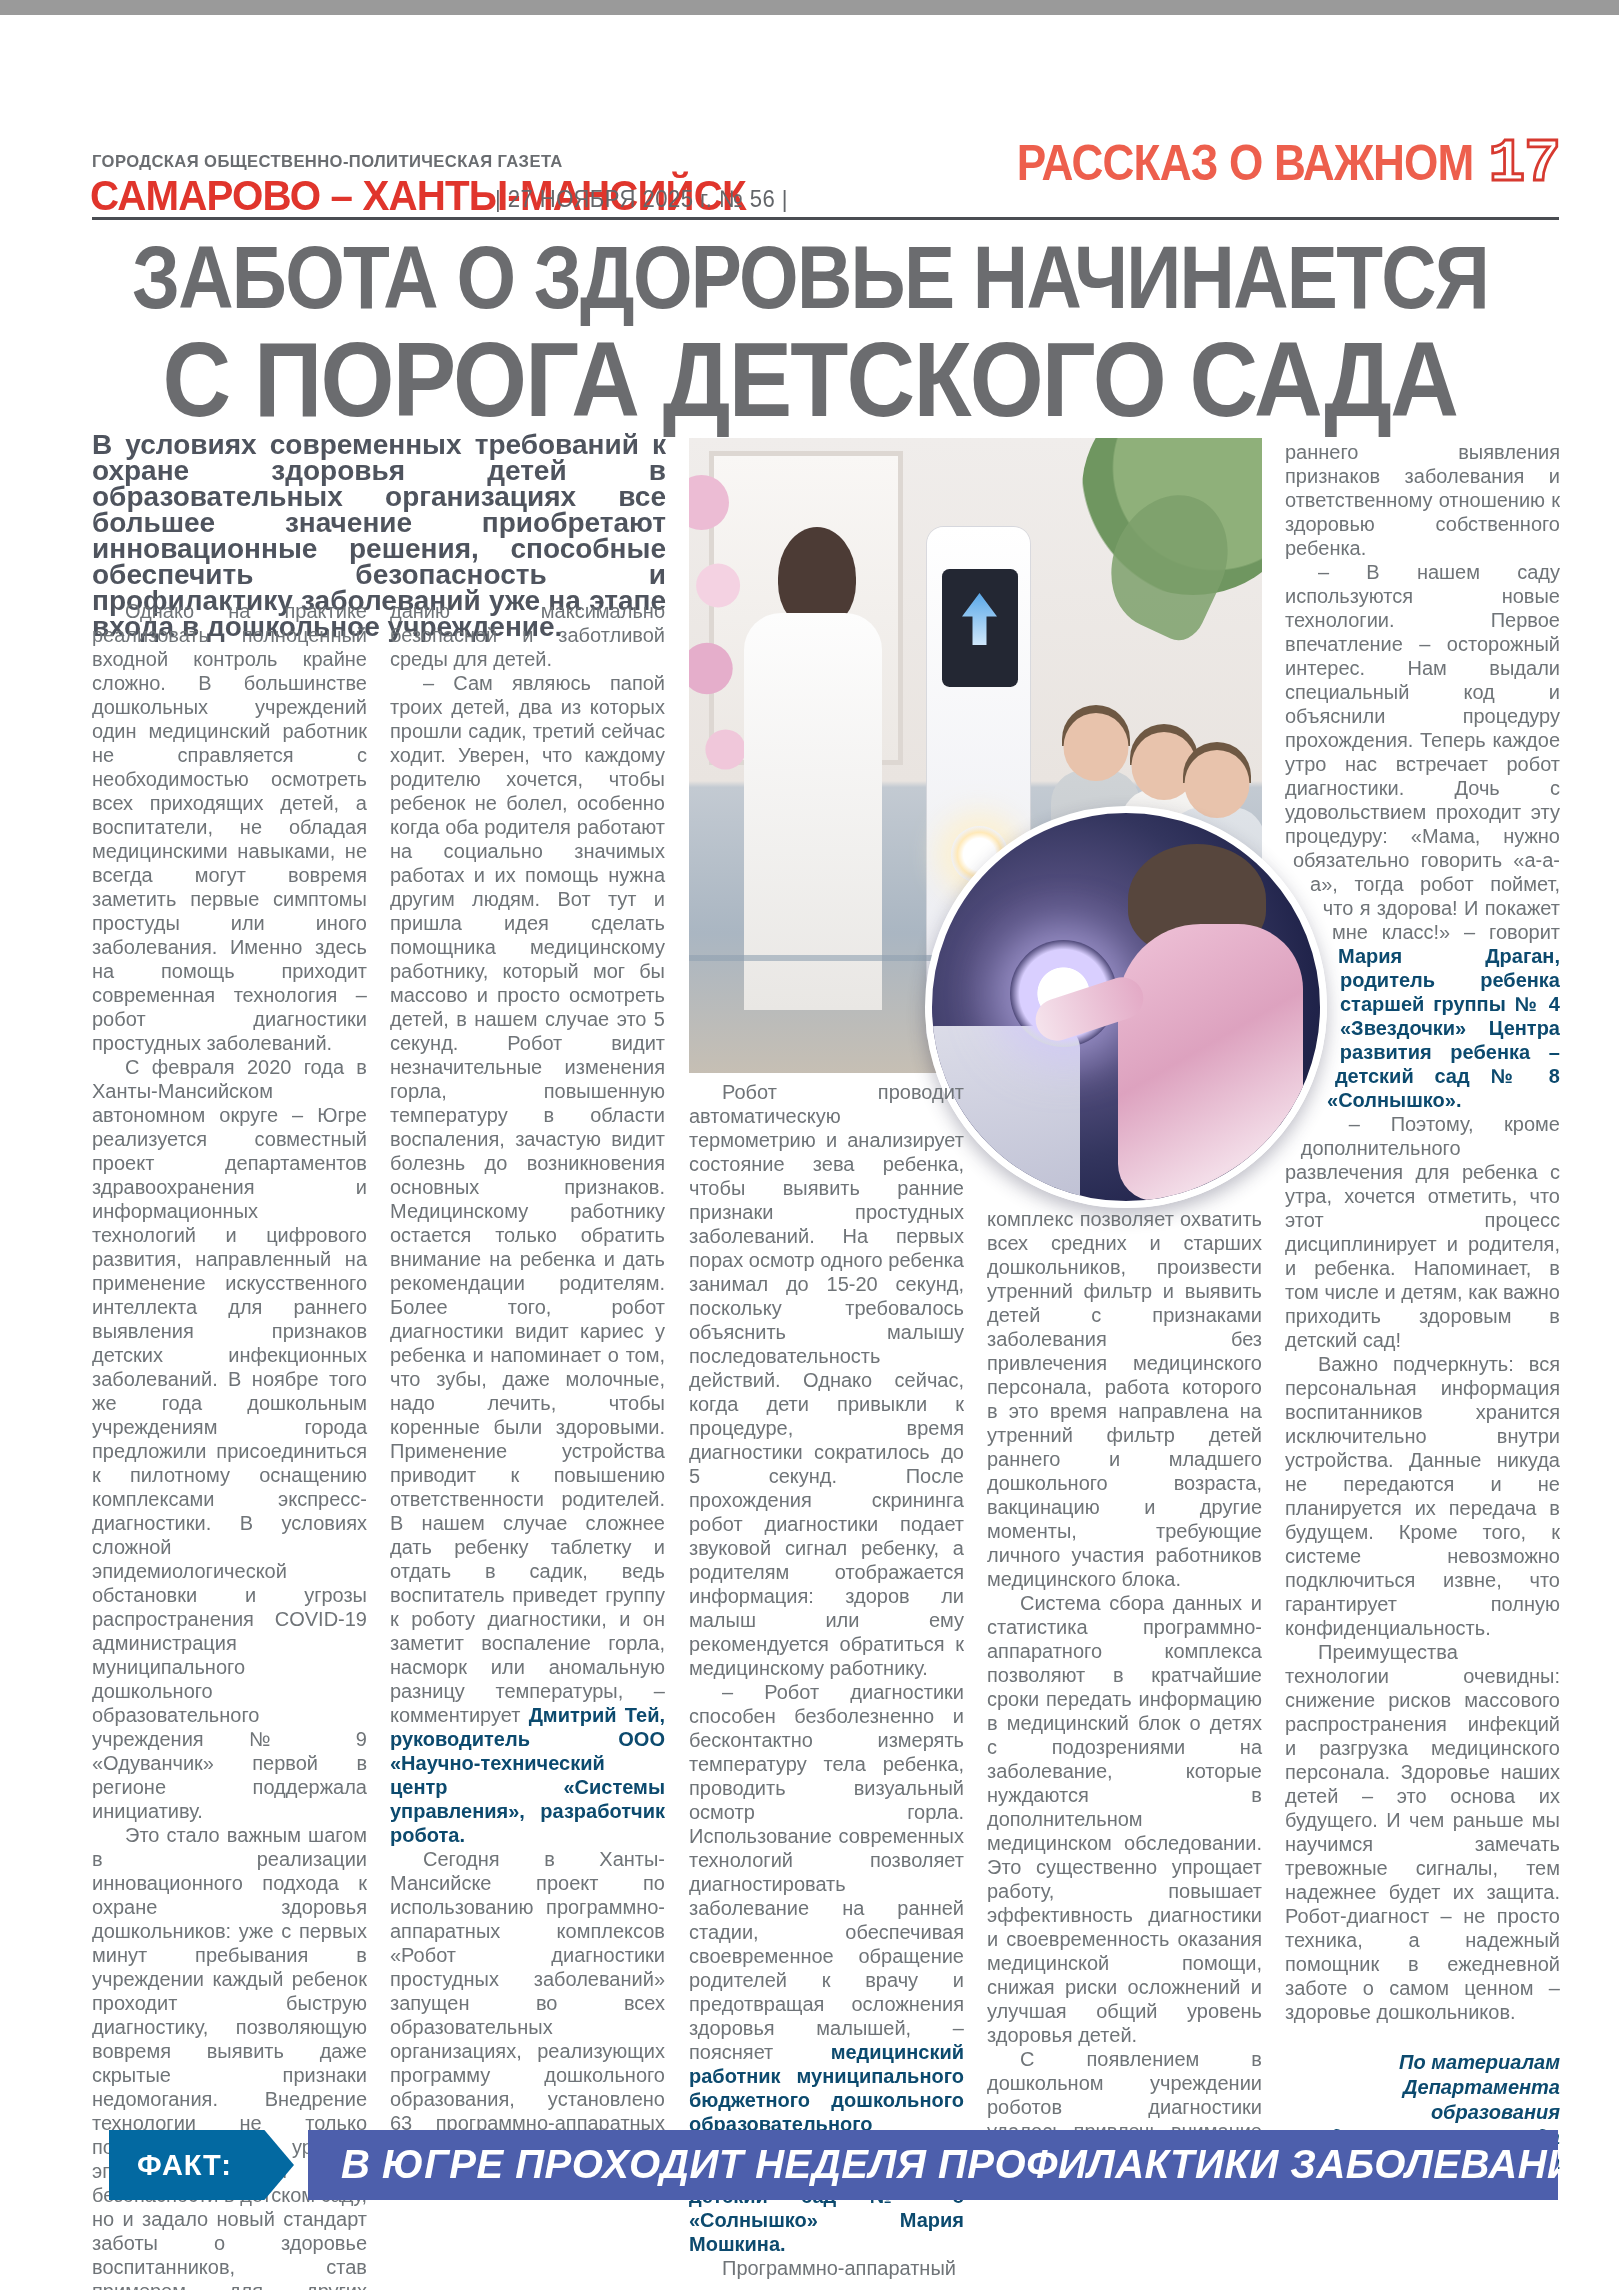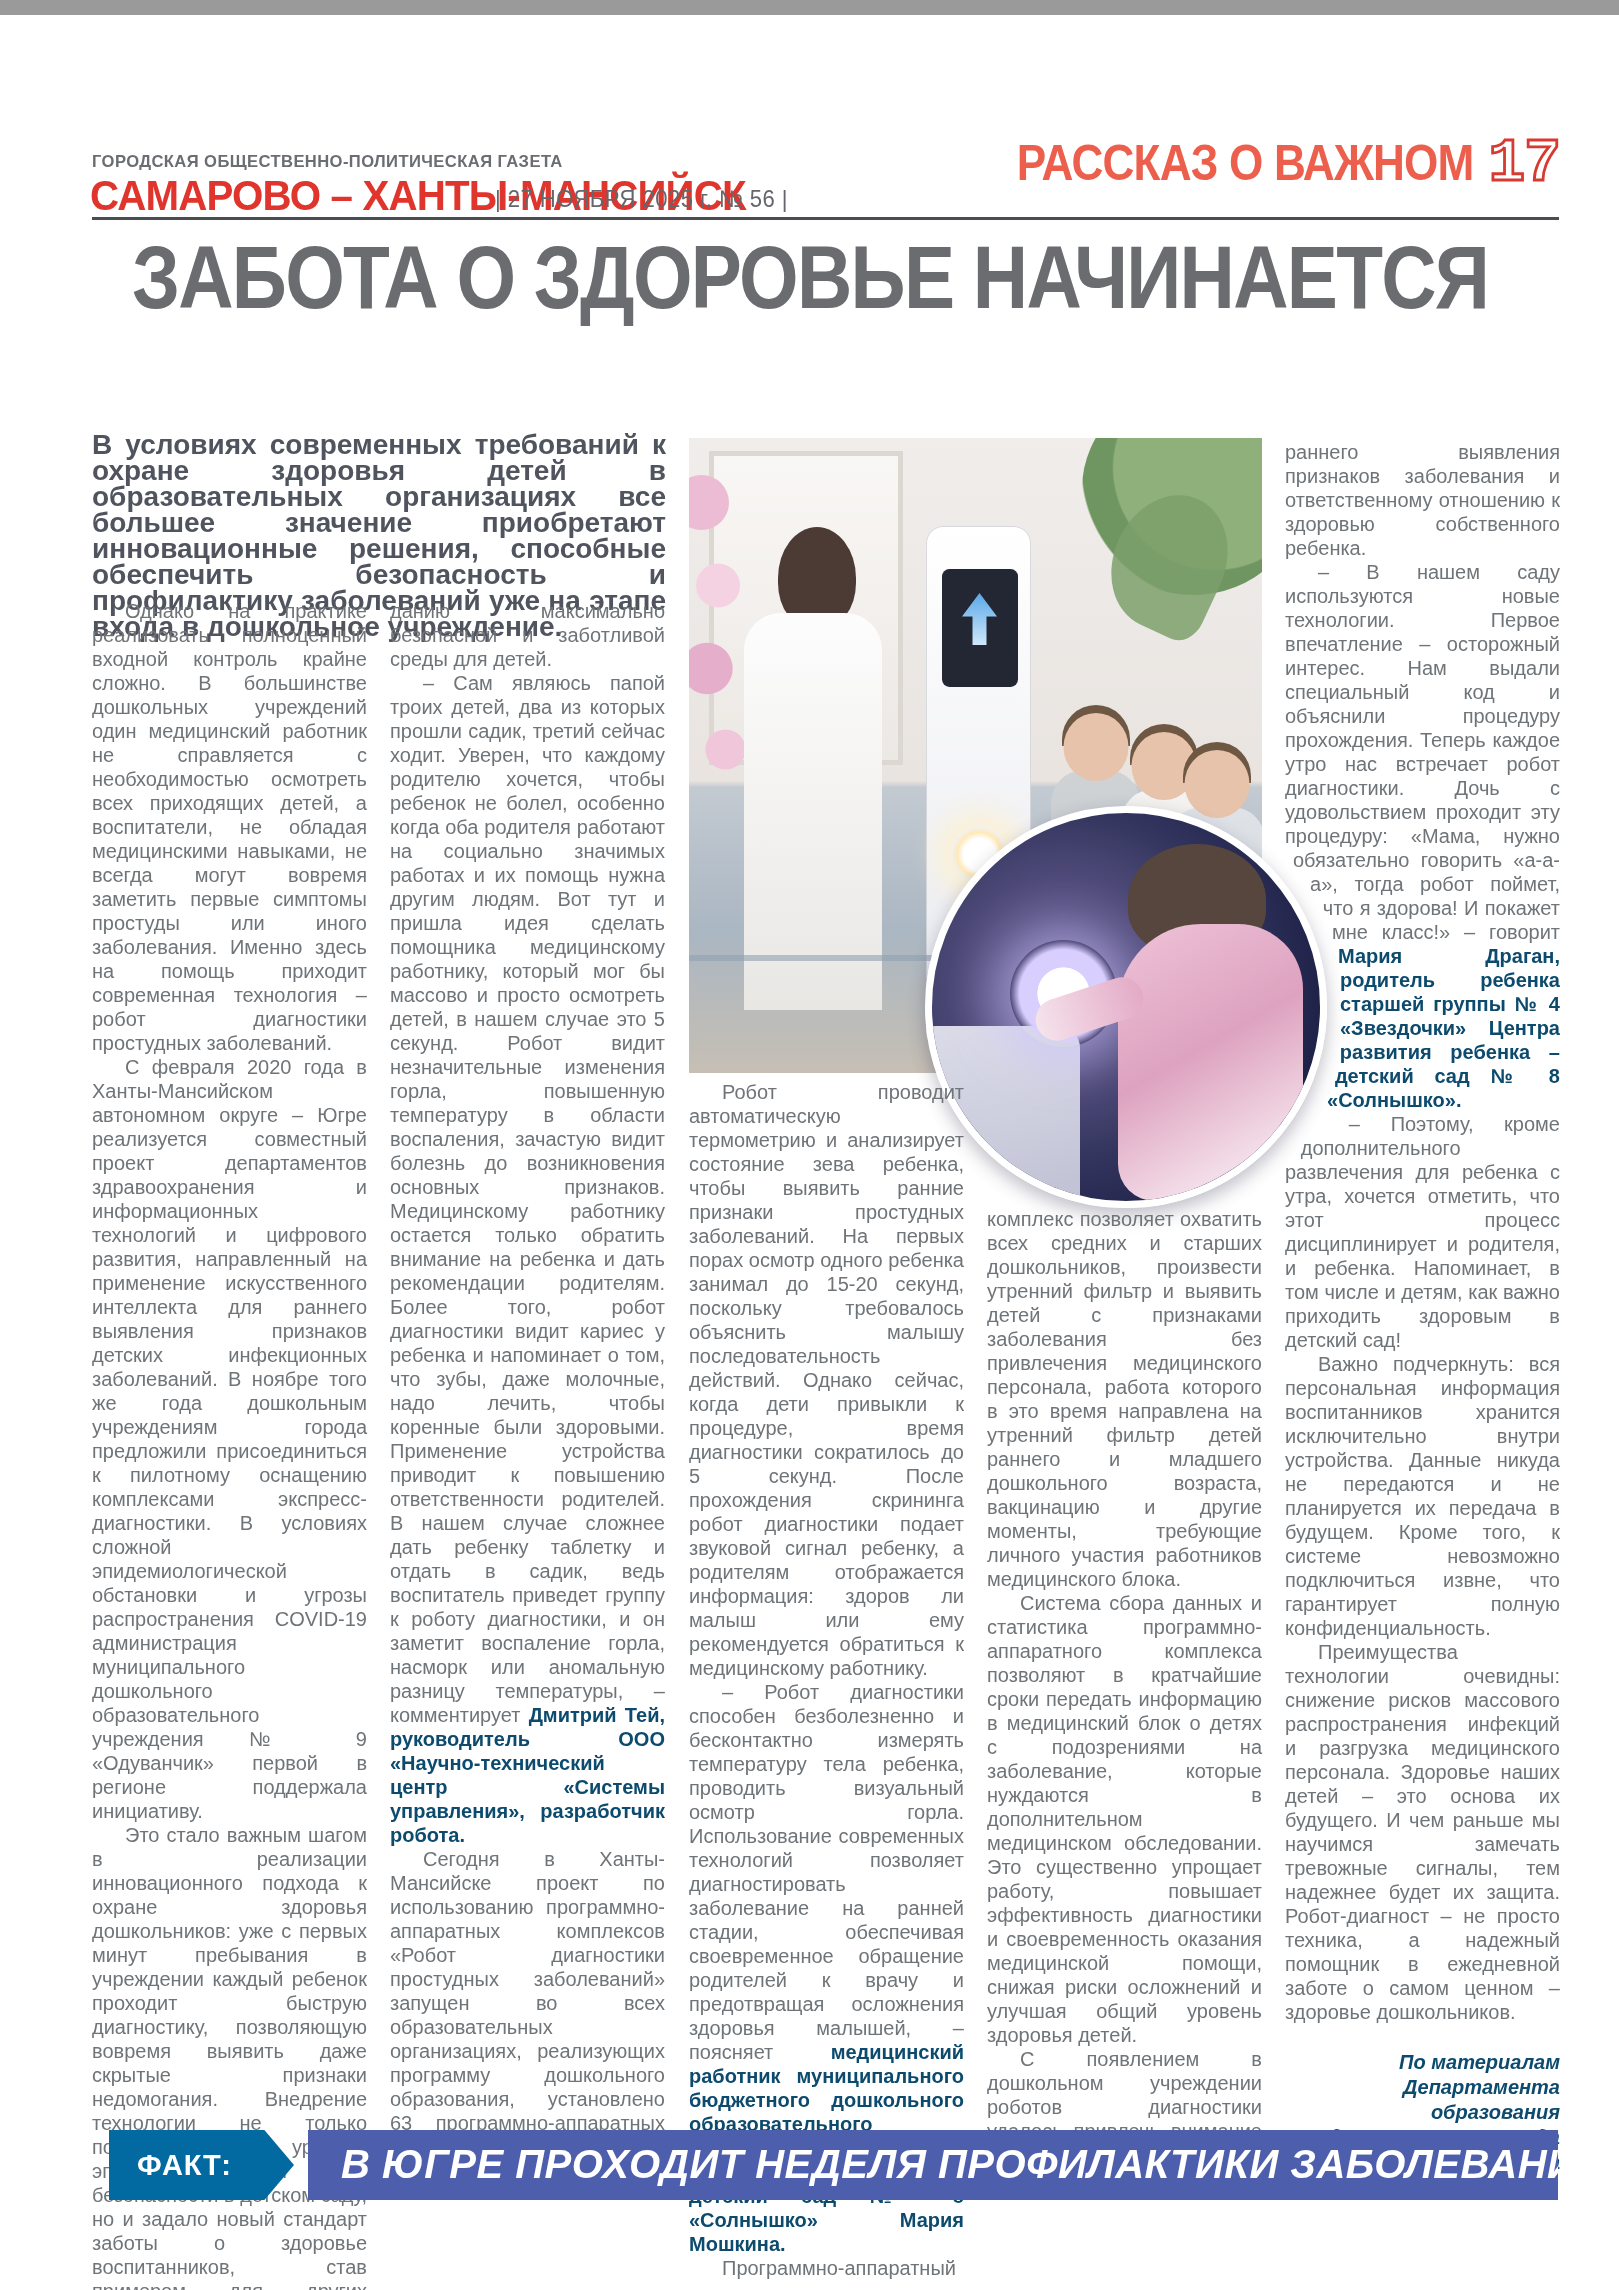--- a/index.html
+++ b/index.html
@@ -111,20 +111,21 @@
   <div class="masthead-title">САМАРОВО – ХАНТЫ-МАНСИЙСК</div>
   <div class="issue">|   27 НОЯБРЯ 2025 г. № 56   |</div>
   <div class="section-wrap">
     <span class="section-label">РАССКАЗ О ВАЖНОМ</span>
     <span class="page-number">17</span>
   </div>
   <div class="rule"></div>
 
   <div class="headline">
     <div><span class="l1">ЗАБОТА О ЗДОРОВЬЕ НАЧИНАЕТСЯ</span></div>
+    <div><span class="l2">С ПОРОГА ДЕТСКОГО САДА</span></div>
   </div>
 
   <p class="lead">В условиях современных требований к охране здоровья детей в образовательных организациях все большее значение приобретают инновационные решения, способные обеспечить безопасность и профилактику заболеваний уже на этапе входа в дошкольное учреждение.</p>
 
   <div class="photo-main">
     <div class="ph-window"></div>
     <div class="ph-plant"></div>
     <div class="ph-plant2"></div>
     <div class="ph-garland"></div>
     <div class="ph-woman-hair"></div>

